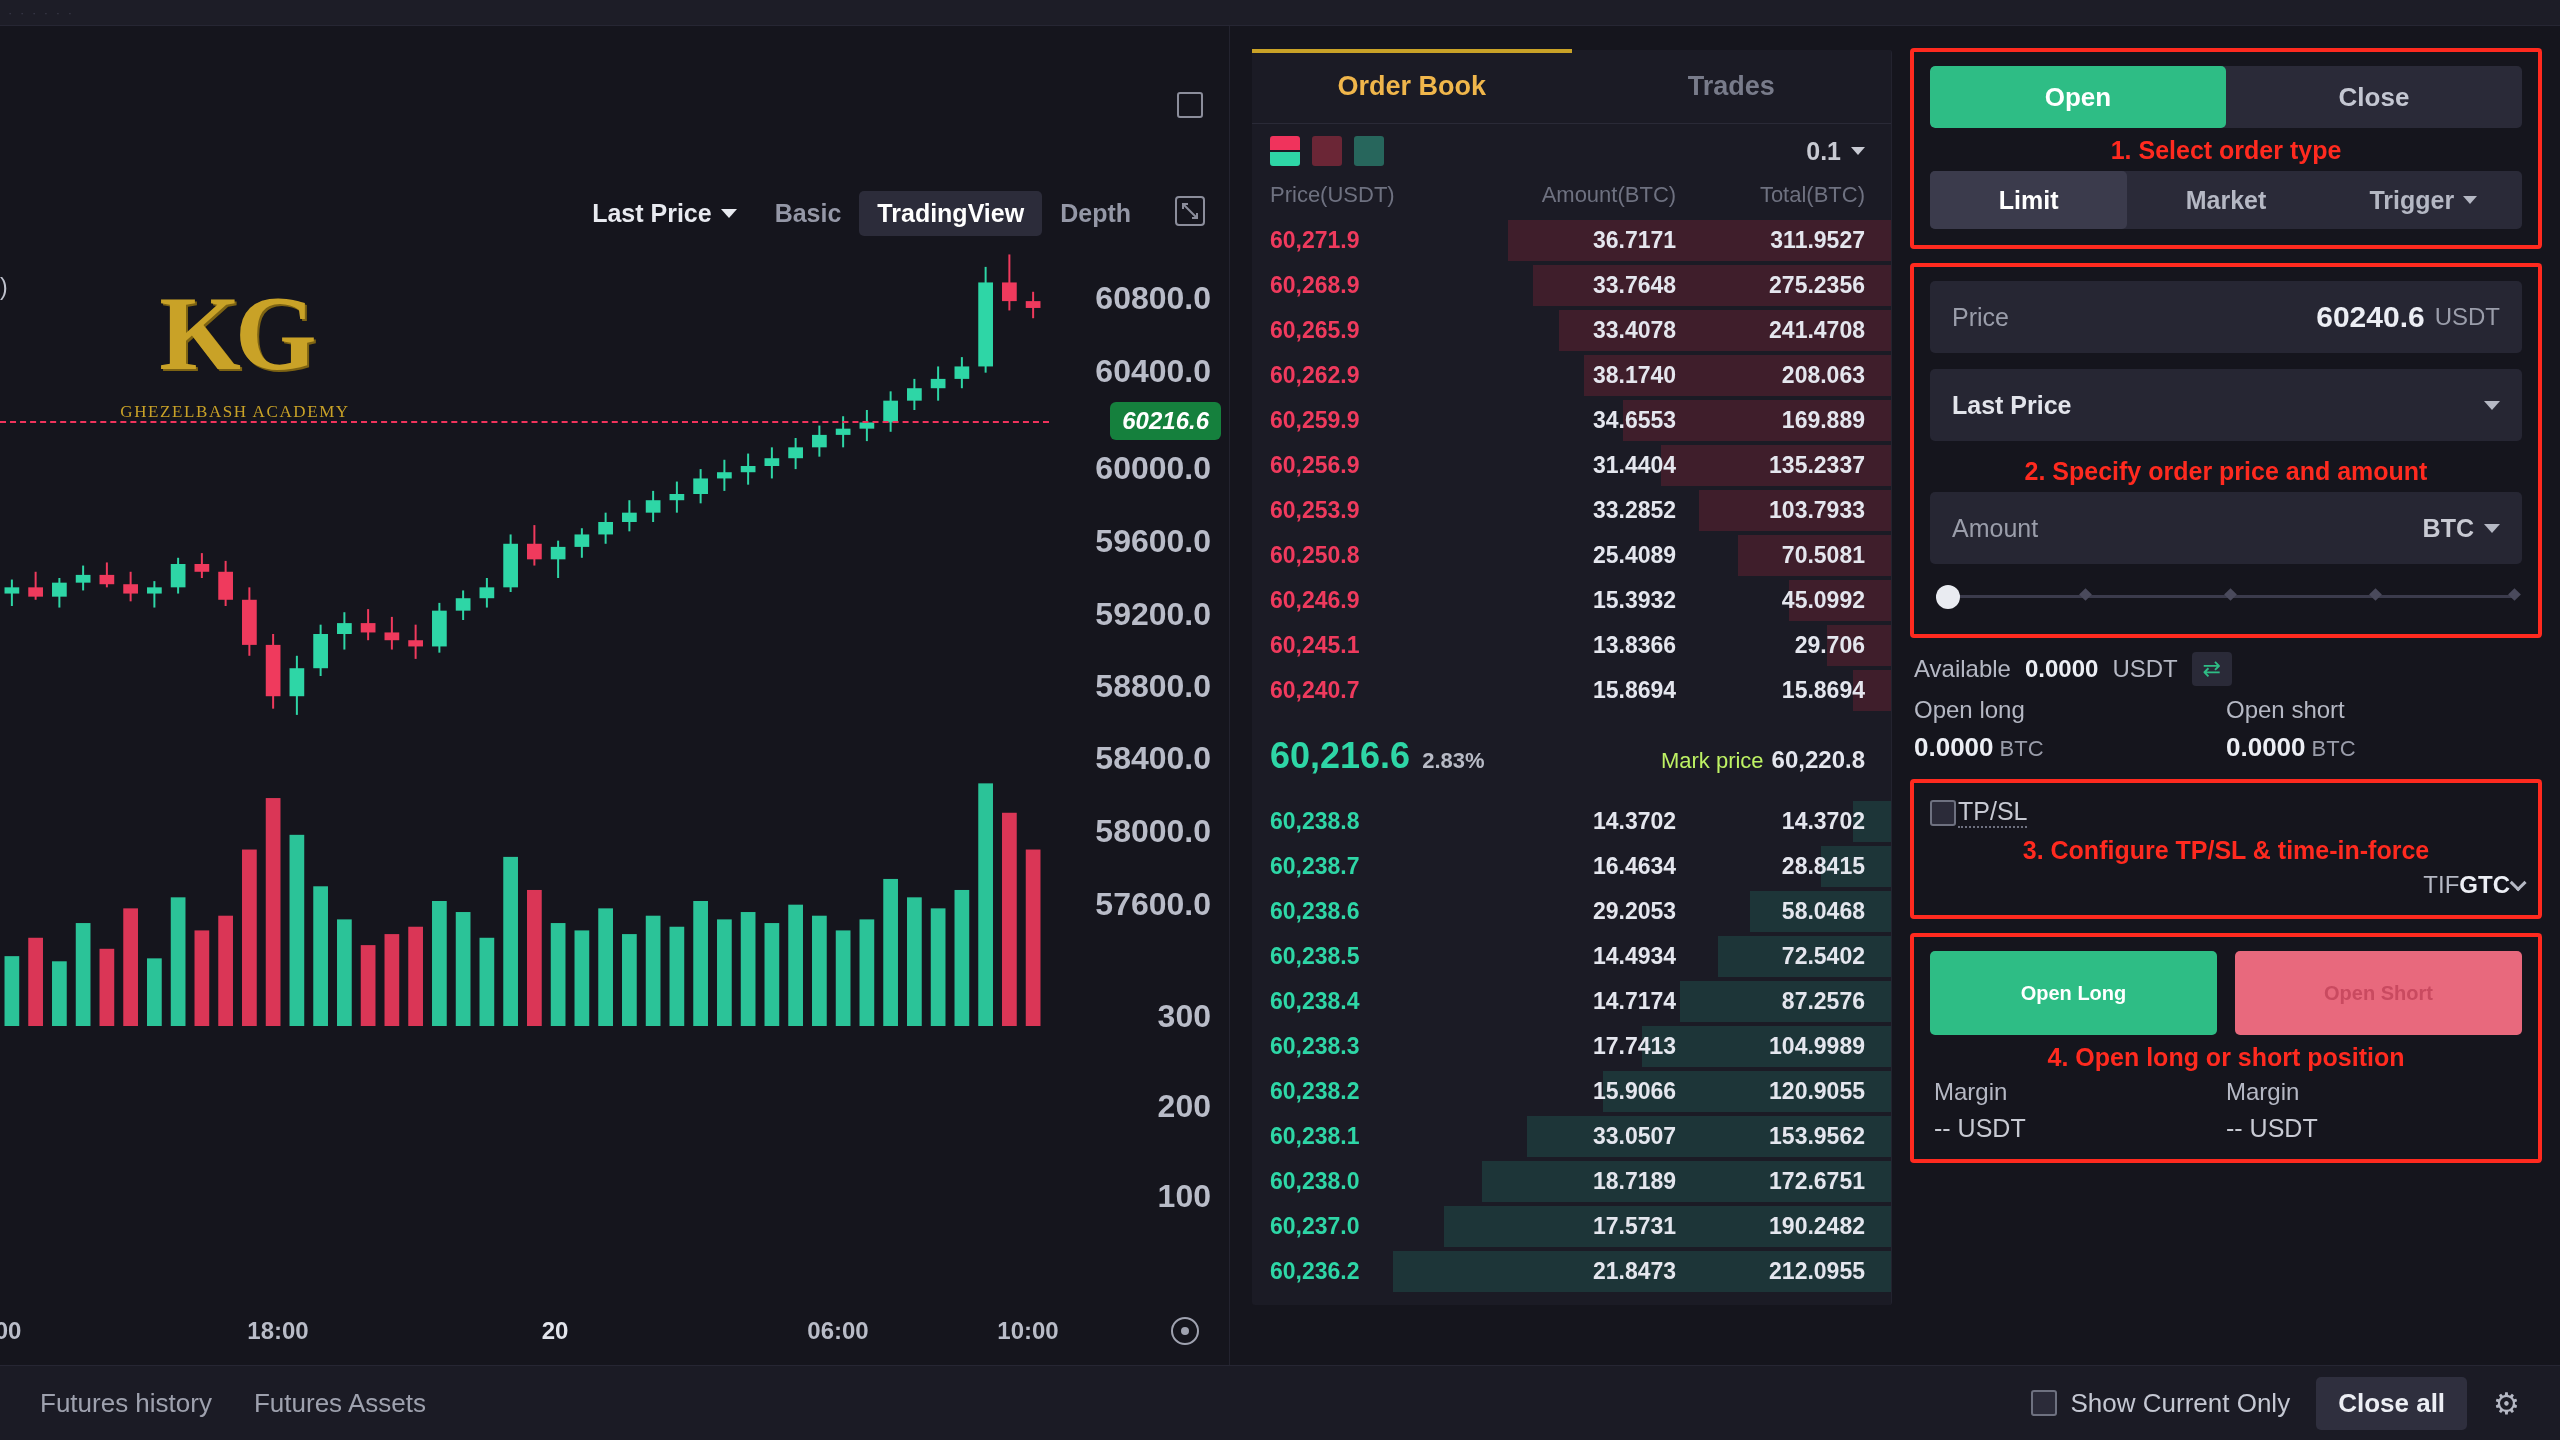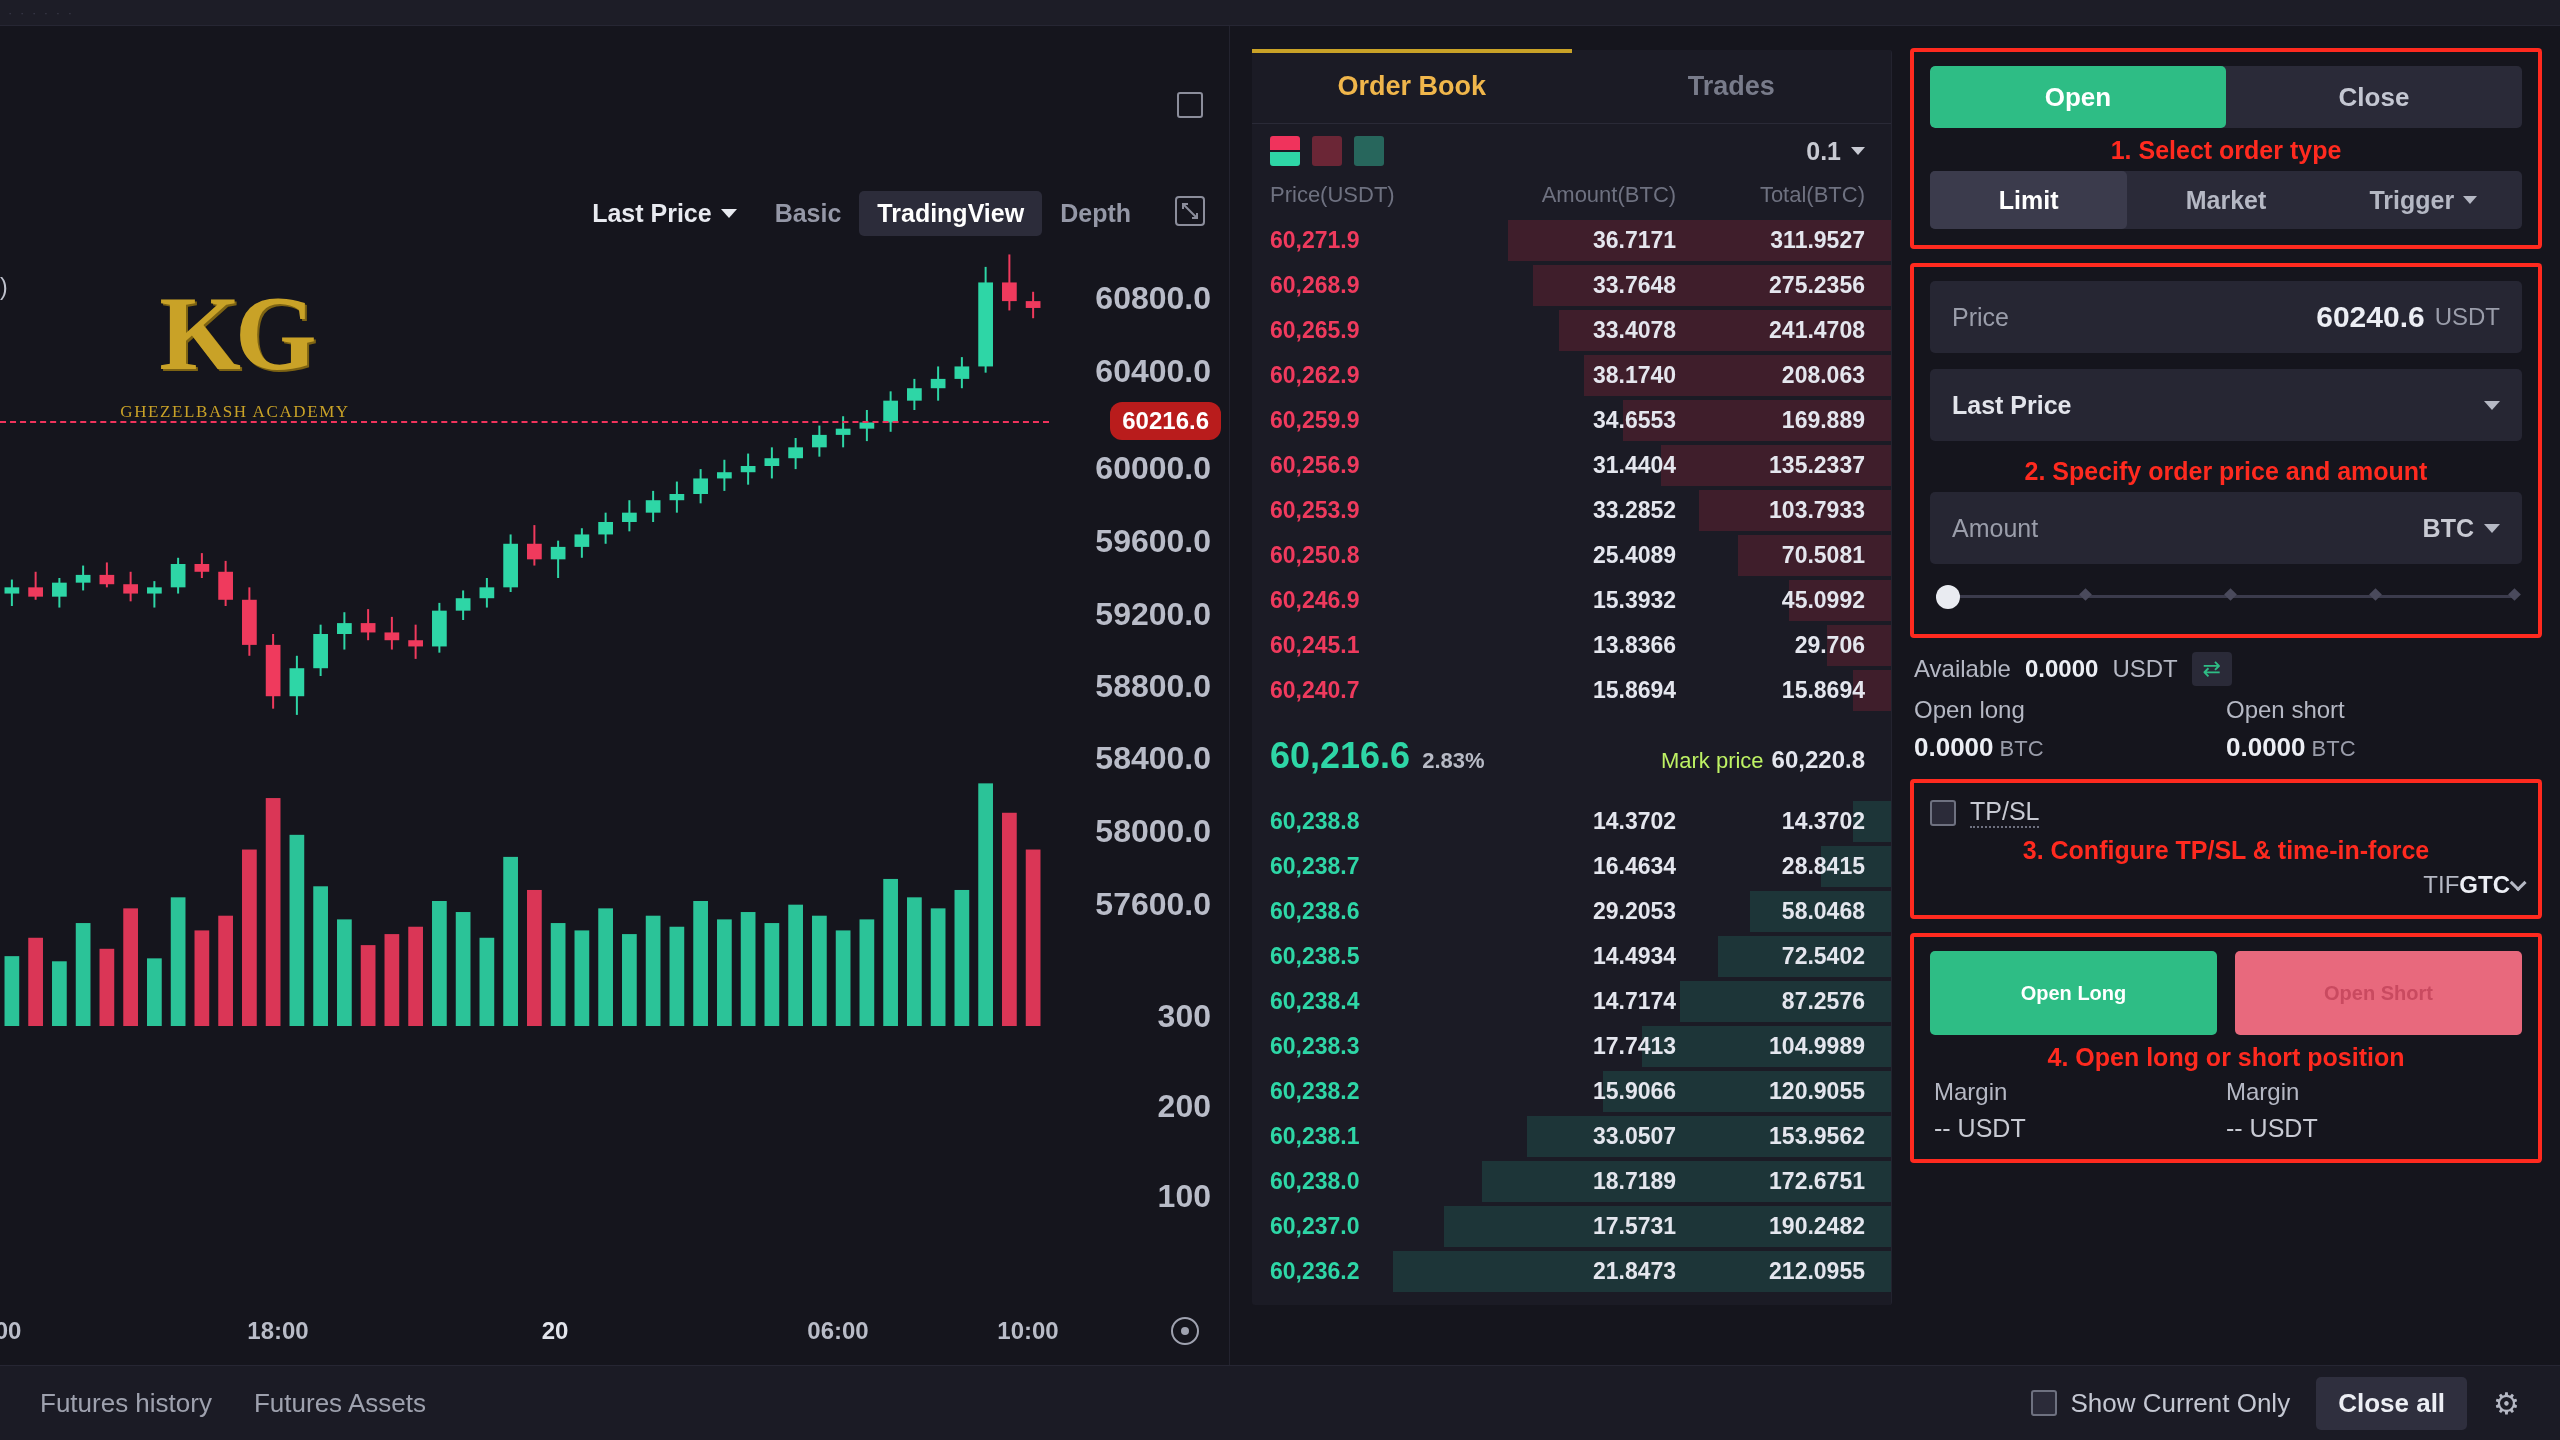--- a/index.html
+++ b/index.html
@@ -33,22 +33,22 @@
   .lastprice-sel { color: #e8eaf0; font-size: 25px; font-weight: 700; padding-right: 20px; display: flex; align-items: center; gap: 9px; }
   .caret { width: 0; height: 0; border-left: 8px solid transparent; border-right: 8px solid transparent;
            border-top: 9px solid #e8eaf0; }
   .seg { display: flex; align-items: center; background: transparent; }
   .seg span { font-size: 25px; padding: 8px 18px; border-radius: 5px; color: #9497a6; font-weight: 700; }
   .seg span.active { background: #2c2c3a; color: #fff; }
 
   .chart-area { flex: 1 1 auto; position: relative; min-height: 0; }
   .yaxis { position: absolute; right: 0; top: 0; bottom: 0; width: 180px; }
   .ytick { position: absolute; right: 18px; font-size: 32px; color: #b9bcc8; font-weight: 700; transform: translateY(-50%); }
-  .pricebadge { position: absolute; right: 8px; background: #b91c1c; color: #fff; font-size: 24px;
-                font-weight: 700; padding: 5px 12px; border-radius: 12px; transform: translateY(-50%); }
+  .pricebadge { position: absolute; right: 8px; background: #15803d; color: #fff; font-size: 24px;
+                font-weight: 700; padding: 5px 12px; border-radius: 6px; transform: translateY(-50%); font-style: italic; }
   .dashline { position: absolute; left: 0; right: 180px; border-top: 2px dashed #f0335c; }
   .partial-label { position: absolute; left: 0; font-size: 23px; color: #bfc2cd; }
 
   .candles { position: absolute; left: 0; right: 185px; top: 0; bottom: 0; }
   .vol-area { position: absolute; left: 0; right: 185px; }
   .xaxis { position: absolute; left: 0; right: 0; bottom: 8px; height: 40px; }
   .xtick { position: absolute; font-size: 24px; color: #b9bcc8; font-weight: 700; transform: translateX(-50%); }
   .xtick.bold { font-weight: 700; color: #e3e5ec; }
   .target-icon { position: absolute; right: 30px; bottom: 12px; width: 28px; height: 28px;
                  border: 2px solid #9fa2b0; border-radius: 50%; display:flex; align-items:center; justify-content:center; }
@@ -137,21 +137,21 @@
   .avail-row b { color: #eceef4; font-weight: 700; }
   .swap-ico { width: 40px; height: 34px; background: #2a2a38; border-radius: 4px; display: flex;
               align-items: center; justify-content: center; color: #2ebd85; font-size: 22px; }
 
   .oo-grid { display: flex; margin: 6px 4px 16px; }
   .oo-col { flex: 1; }
   .oo-col .k { font-size: 24px; color: #b5b8c4; margin-bottom: 8px; }
   .oo-col .v { font-size: 26px; font-weight: 700; color: #eceef4; }
   .oo-col .v span { font-size: 22px; font-weight: 400; color: #9a9daa; margin-left: 6px; }
 
-  .tpsl-row { display: flex; align-items: center; gap: 14px; }
+  .tpsl-row { display: flex; align-items: center; gap: 2px; }
   .cbox { width: 26px; height: 26px; border: 2px solid #6e7180; border-radius: 3px; background: #2b2b39; }
   .tpsl-lbl { font-size: 25px; color: #c8cad3; border-bottom: 2px dotted #6e7180; }
   .tif-row { display: flex; align-items: center; justify-content: flex-end; font-size: 24px; color: #b5b8c4; }
   .tif-row b { color: #eceef4; font-weight: 700; }
   .chev { width: 12px; height: 12px; border-right: 3px solid #b5b8c4; border-bottom: 3px solid #b5b8c4;
           transform: rotate(45deg) translateY(-3px); }
 
   .btn-row { display: flex; gap: 18px; }
   .bigbtn { flex: 1; height: 84px; border-radius: 5px; display: flex; align-items: center;
             justify-content: center; font-size: 20px; font-weight: 700; color: #ffffff; }

